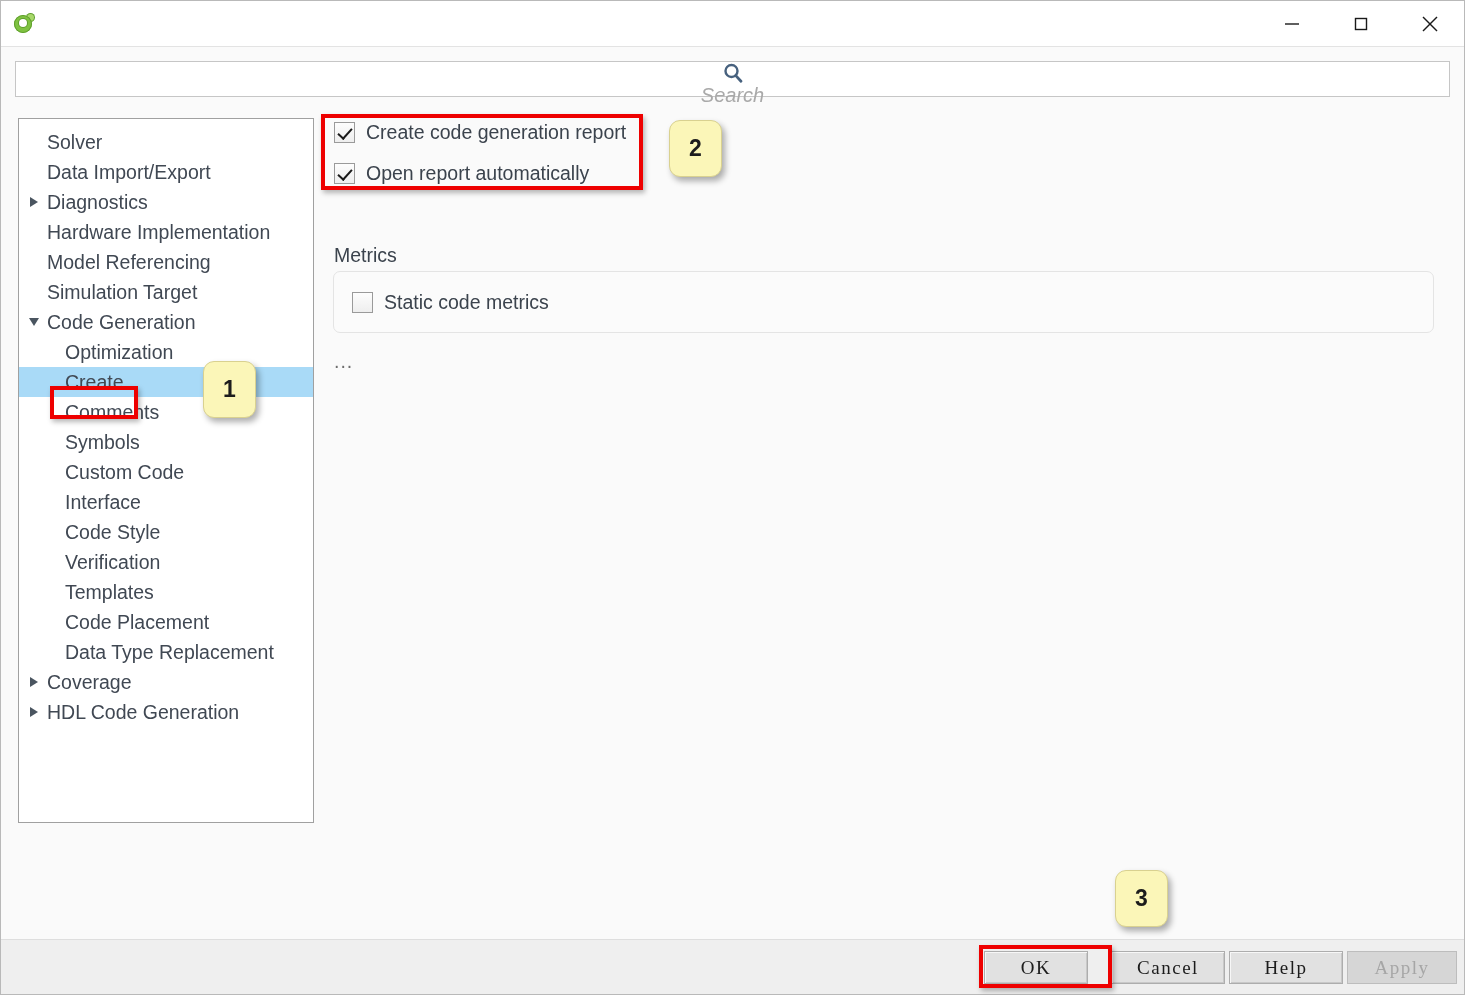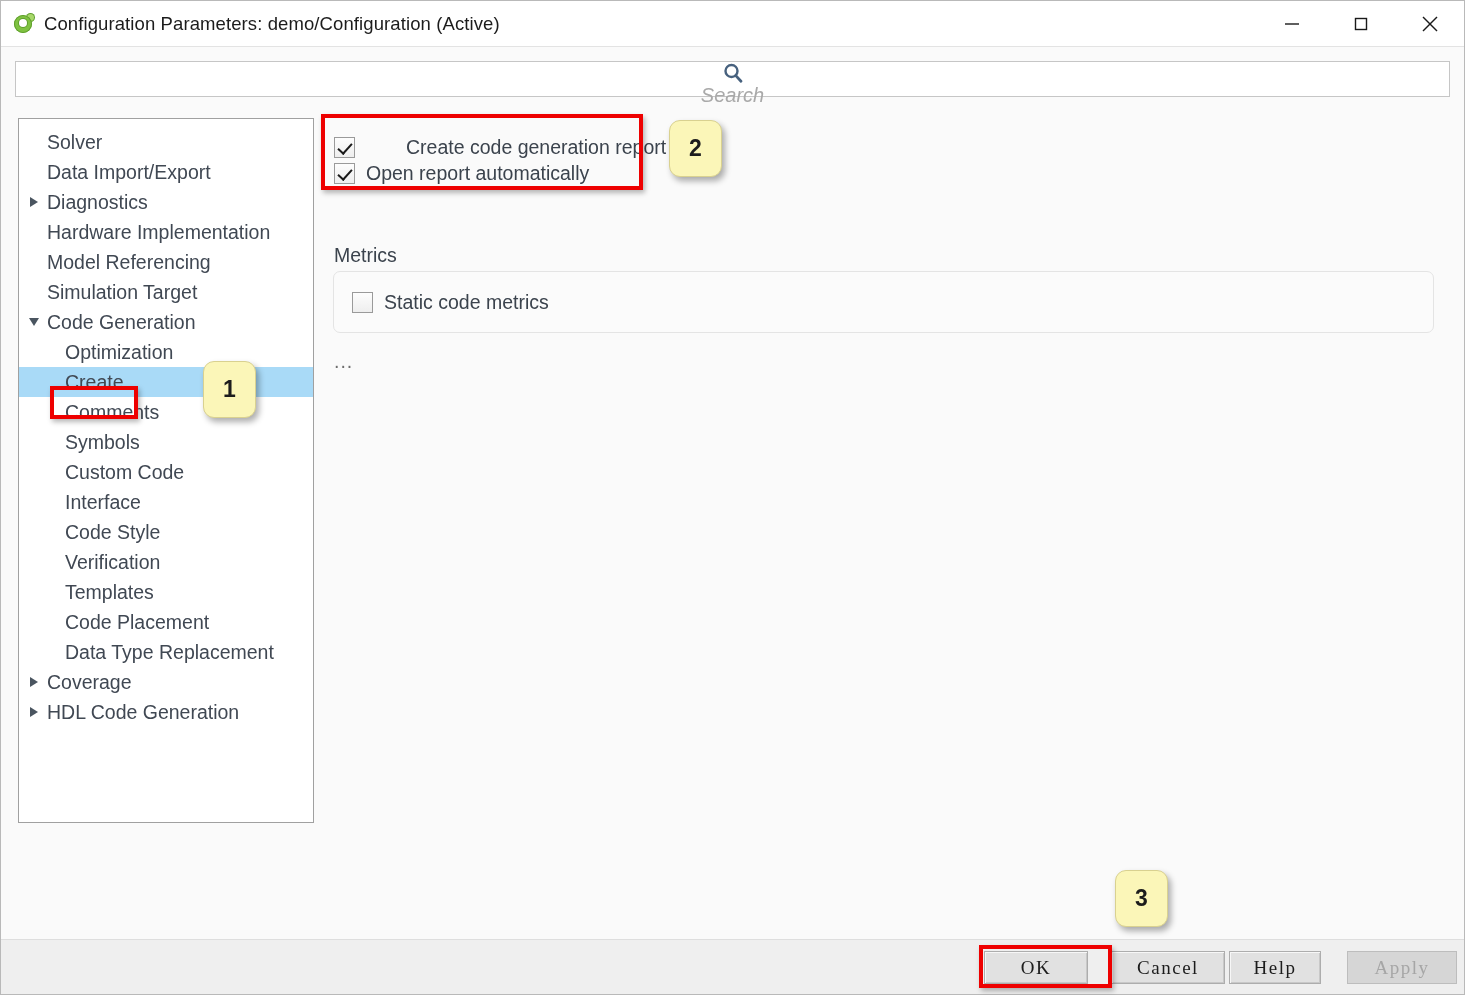--- a/index.html
+++ b/index.html
@@ -277,21 +277,20 @@
 <body>
 
 <div id="app">
 
   <div class="titlebar">
     <div class="title-icon">
       <div class="nub"></div>
       <div class="ring"></div>
       <div class="hole"></div>
     </div>
-    <div class="title-text">Configuration Parameters: demo/Configuration (Active)</div>
     <div class="win-controls">
       <div class="win-btn">
         <svg width="22" height="22" viewBox="0 0 22 22">
             <line x1="4" y1="11" x2="18" y2="11" stroke="#1a1a1a" stroke-width="1.4"></line>
           </svg>
       </div>
       <div class="win-btn">
         <svg width="22" height="22" viewBox="0 0 22 22">
             <rect x="5.5" y="5.5" width="11" height="11" fill="none" stroke="#1a1a1a" stroke-width="1.4"></rect>
           </svg>
@@ -396,21 +395,21 @@
             <span class="tw">
               <span class="tri-right"></span>
             </span>
             <span class="tree-label">HDL Code Generation</span>
           </div>
         </div>
     </div>
 
     <div class="main">
 
-      <div class="cb-row" style="left:17px; top:26px;gap:40px;">
+      <div class="cb-row" style="left:17px; top:11px;">
         <span class="cbox checked"></span>
         <span>Create code generation report</span>
       </div>
 
       <div class="cb-row" style="left:17px; top:52px;">
         <span class="cbox checked"></span>
         <span>Open report automatically</span>
       </div>
 
 
@@ -423,21 +422,21 @@
         </div>
       </div>
 
       <div class="ellipsis">...</div>
     </div>
   </div>
 
   <div class="footer">
     <div class="btn" style="left:983px; width:104px;">OK</div>
     <div class="btn" style="left:1110px; width:114px;">Cancel</div>
-    <div class="btn" style="left:1228px; width:92px;">Help</div>
+    <div class="btn" style="left:1228px; width:114px;">Help</div>
     <div class="btn disabled" style="left:1346px; width:110px;">Apply</div>
   </div>
 
   <div class="redbox" style="left:49px; top:385px; width:88px; height:33px;"></div>
   <div class="badge" style="left:202px; top:360px;">1</div>
 
   <div class="redbox" style="left:320px; top:113px; width:322px; height:76px;"></div>
   <div class="badge" style="left:668px; top:119px;">2</div>
 
   <div class="redbox" style="left:978px; top:944px; width:133px; height:43px;"></div>

